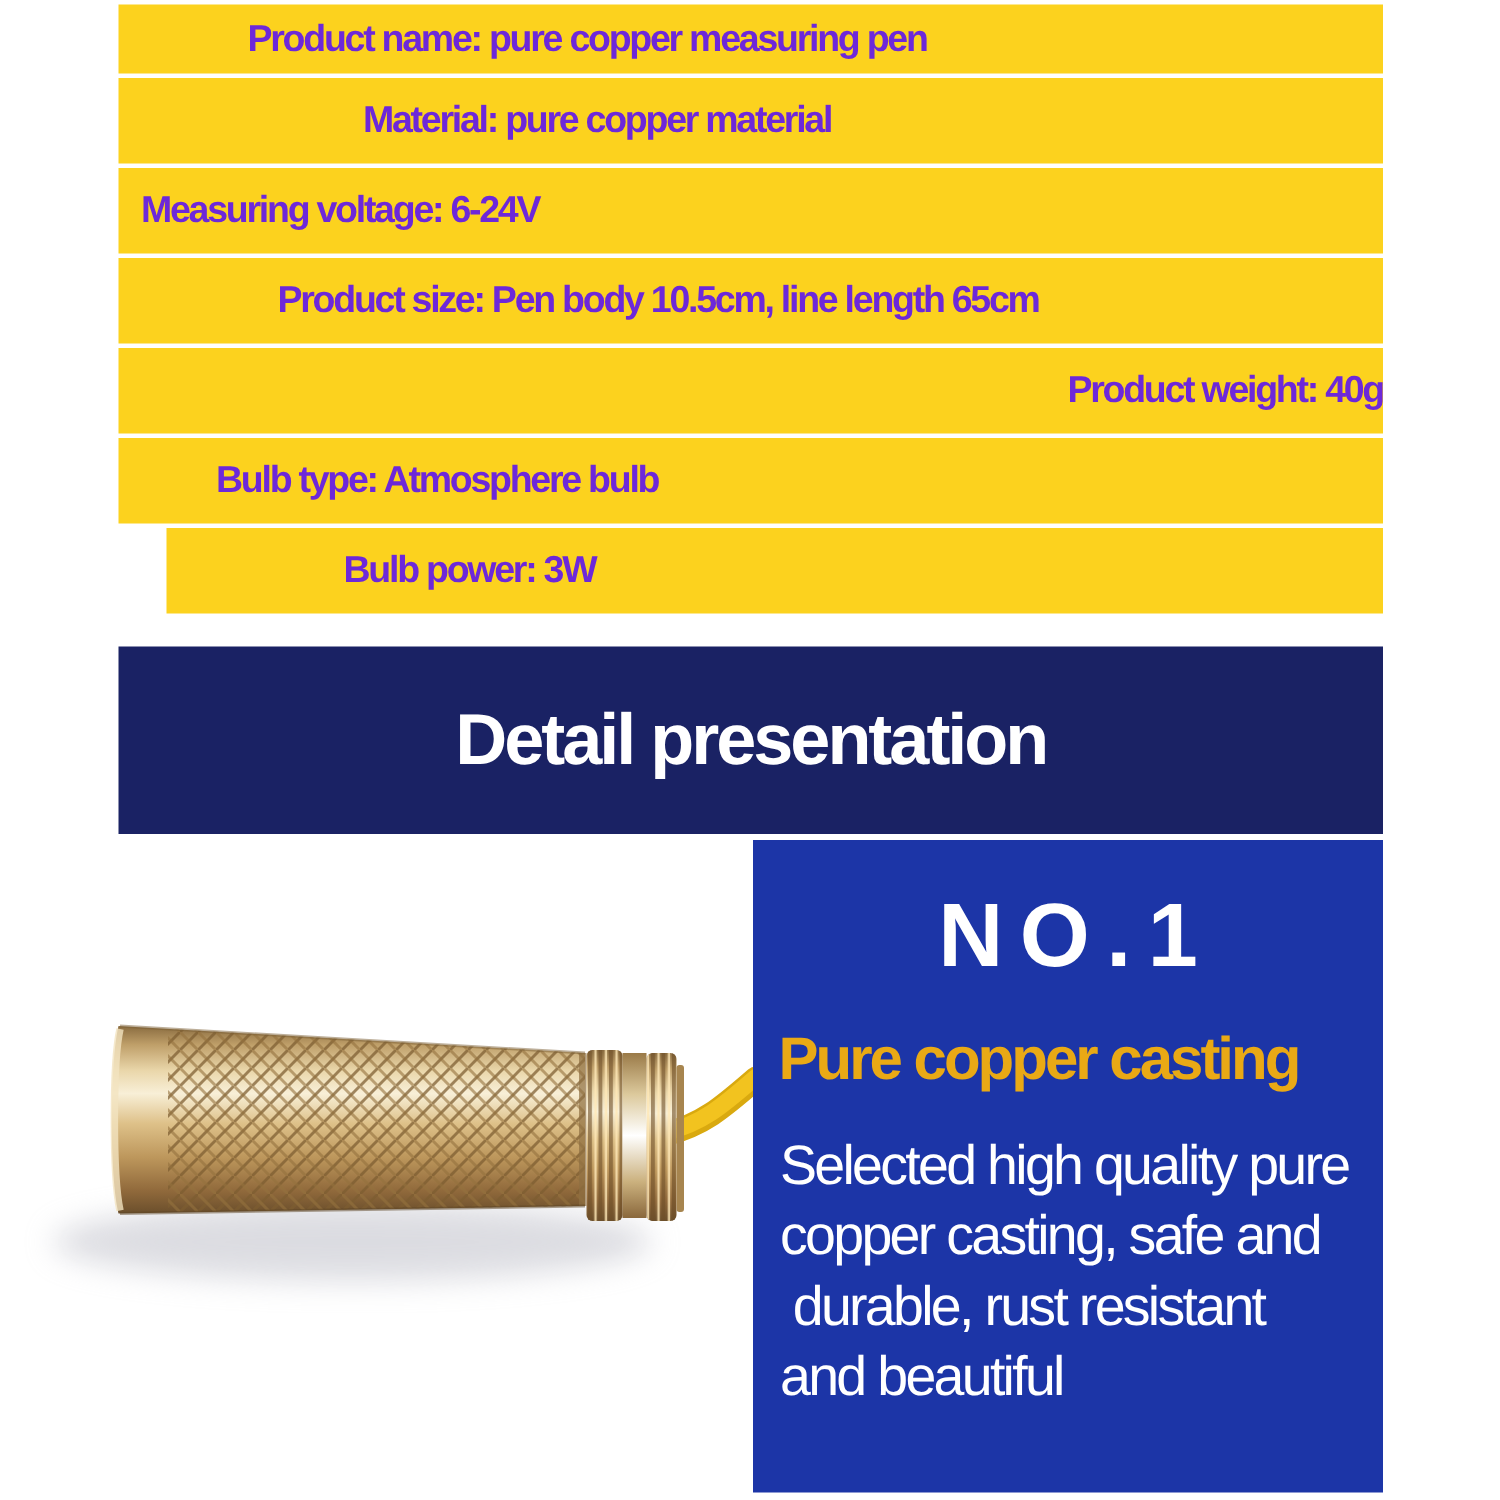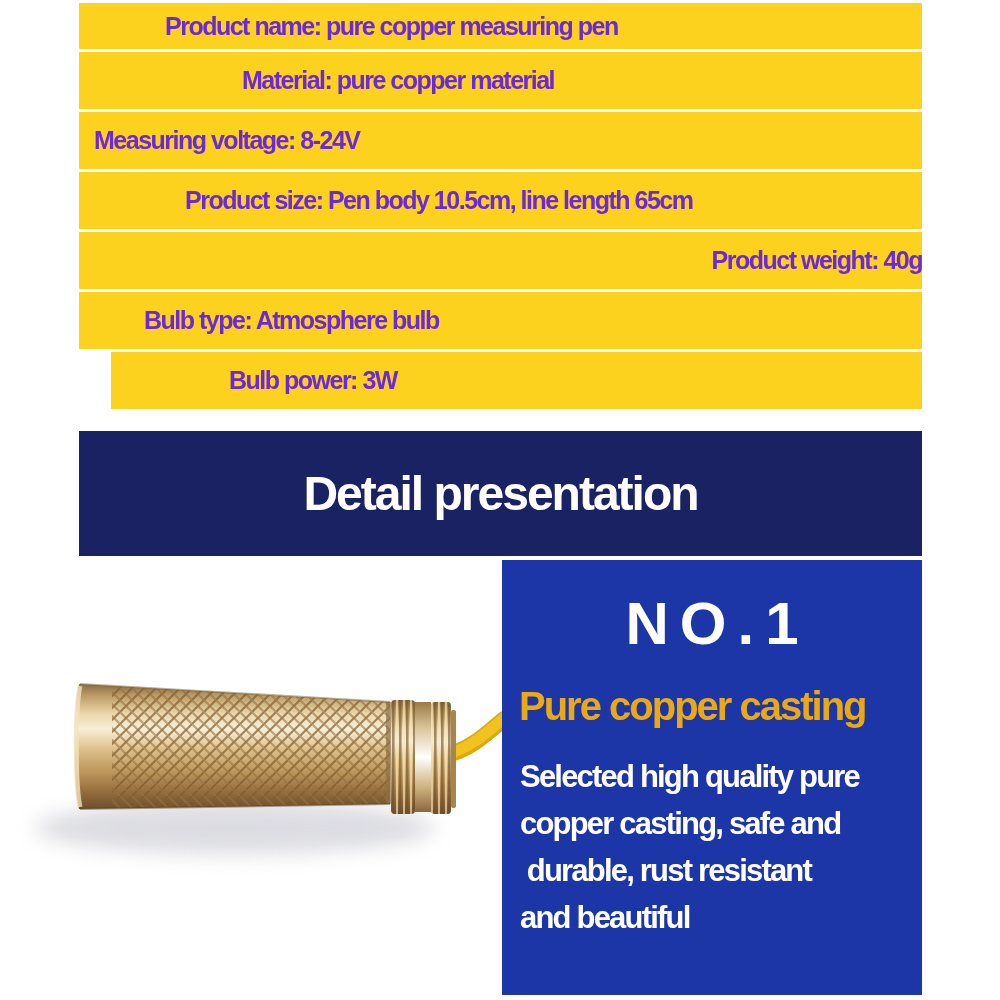--- a/index.html
+++ b/index.html
@@ -43,38 +43,38 @@
     text-indent:11px; 
     white-space:nowrap;
   }
   .heading{
     margin:32px 0 0 17px;
     color:#e9a915;font-size:40px;font-weight:bold;letter-spacing:-2px;line-height:1;
     white-space:nowrap;
   }
   .desc{margin:27px 0 0 18px;}
   .desc-line{
-    font-size:31px;font-weight:bold;letter-spacing:-1.8px;line-height:47px;
+    font-size:37px;font-weight:normal;letter-spacing:-1.8px;line-height:47px;
     white-space:pre-wrap;
   }
 </style>
 </head>
 <body>
 
 <div class="page">
 
   <div class="spec-col">
     <div class="spec-row">
       <span>Product name: pure copper measuring pen</span>
     </div>
     <div class="spec-row">
       <span>Material: pure copper material</span>
     </div>
     <div class="spec-row">
-      <span>Measuring voltage: 8-24V</span>
+      <span>Measuring voltage: 6-24V</span>
     </div>
     <div class="spec-row">
       <span>Product size: Pen body 10.5cm, line length 65cm</span>
     </div>
     <div class="spec-row">
       <span>Product weight: 40g</span>
     </div>
     <div class="spec-row">
       <span>Bulb type: Atmosphere bulb</span>
     </div>

